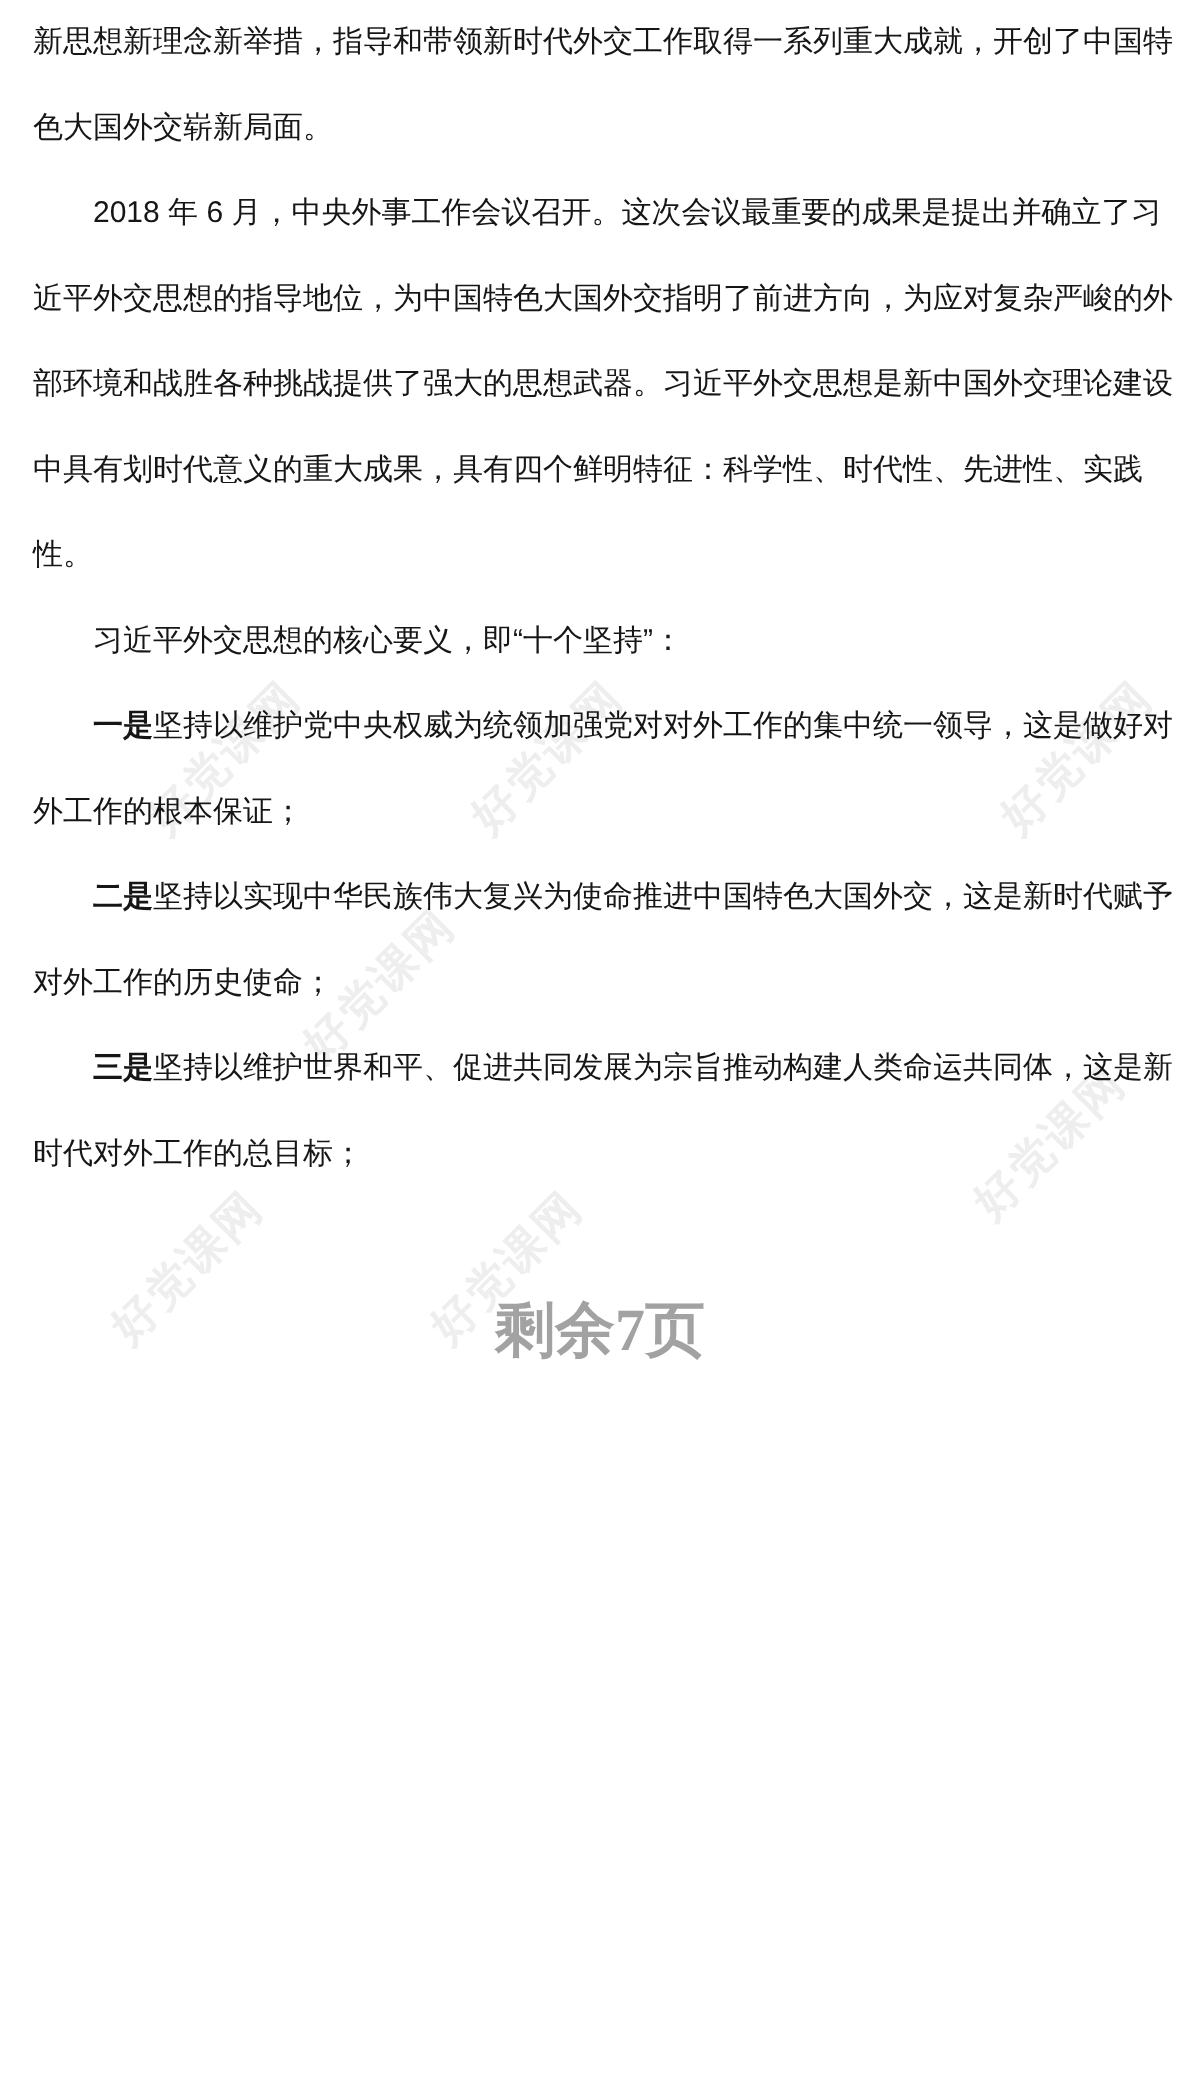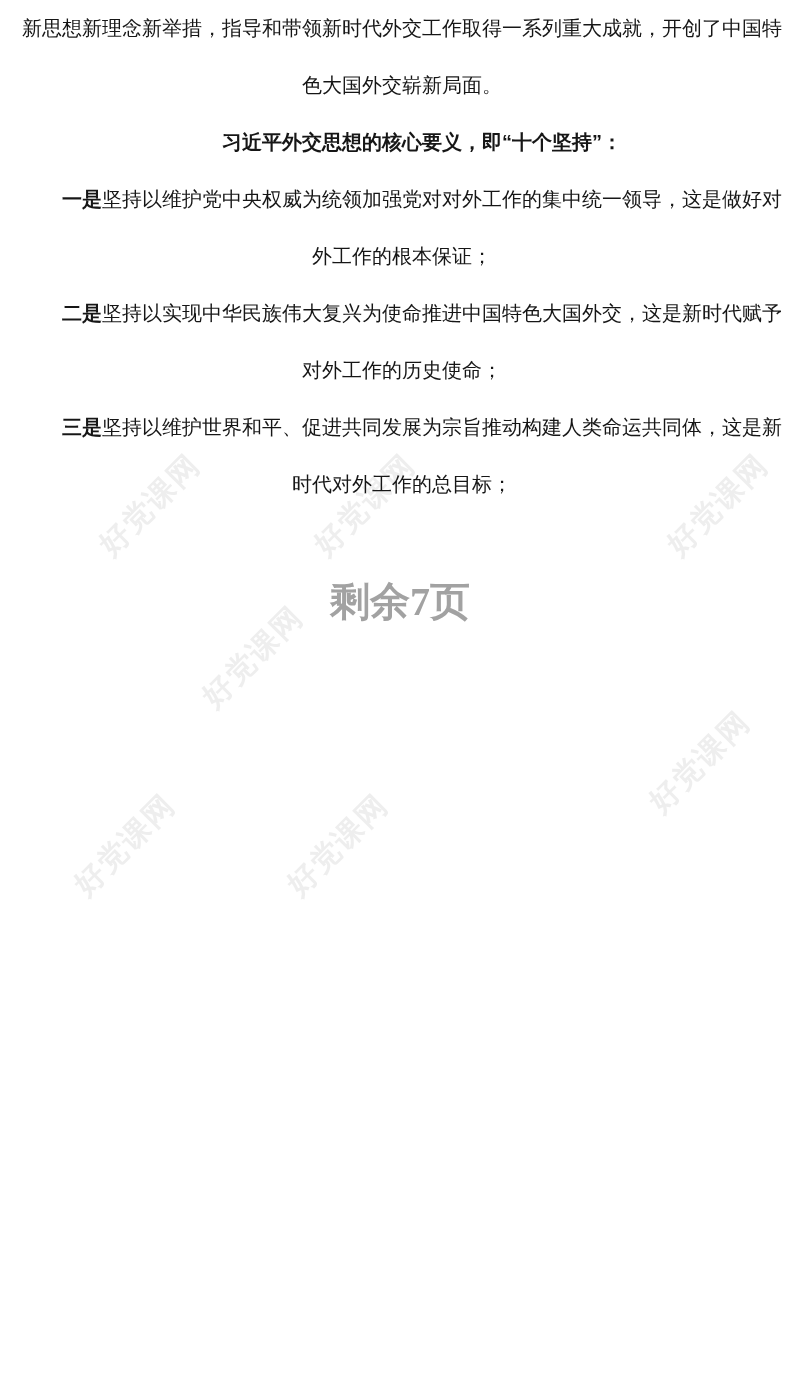--- a/index.html
+++ b/index.html
@@ -14,27 +14,27 @@
   }
   .content {
     position: relative;
     padding: 0 18px 0 22px;
     z-index: 1;
   }
   .content p {
     margin: 0;
     font-size: 20px;
     line-height: 57px;
-    text-align: center;
+    text-align: left;
     word-break: break-all;
   }
   .indent { text-indent: 40px; }
   .p-first { margin-bottom: 28px; }
   .p-intro { margin-bottom: 20px; }
-  .heading { font-weight: bold; margin-bottom: 25px; }
+  .heading { font-weight: normal; margin-bottom: 25px; }
   .lead { font-weight: bold; }
   .watermark {
     position: absolute;
     font-size: 30px;
     font-weight: bold;
     color: rgba(120, 120, 120, 0.13);
     transform: translate(-50%, -50%) rotate(-45deg);
     white-space: nowrap;
     pointer-events: none;
     z-index: 0;
@@ -64,20 +64,21 @@
   <span class="watermark" style="left:718px; top:505px;">好党课网</span>
   <span class="watermark" style="left:253px; top:657px;">好党课网</span>
   <span class="watermark" style="left:700px; top:762px;">好党课网</span>
   <span class="watermark" style="left:125px; top:845px;">好党课网</span>
   <span class="watermark" style="left:338px; top:845px;">好党课网</span>
 
   <div class="content">
 
     <p class="p-first">新思想新理念新举措，指导和带领新时代外交工作取得一系列重大成就，开创了中国特色大国外交崭新局面。</p>
 
+    <p class="indent p-intro">2018 年 6 月，中央外事工作会议召开。这次会议最重要的成果是提出并确立了习近平外交思想的指导地位，为中国特色大国外交指明了前进方向，为应对复杂严峻的外部环境和战胜各种挑战提供了强大的思想武器。习近平外交思想是新中国外交理论建设中具有划时代意义的重大成果，具有四个鲜明特征：科学性、时代性、先进性、实践性。</p>
 
     <p class="indent heading">习近平外交思想的核心要义，即“十个坚持”：</p>
 
     <p class="indent"><span class="lead">一是</span><span>坚持以维护党中央权威为统领加强党对对外工作的集中统一领导，这是做好对外工作的根本保证；</span></p>
 
     <p class="indent"><span class="lead">二是</span><span>坚持以实现中华民族伟大复兴为使命推进中国特色大国外交，这是新时代赋予对外工作的历史使命；</span></p>
 
     <p class="indent"><span class="lead">三是</span><span>坚持以维护世界和平、促进共同发展为宗旨推动构建人类命运共同体，这是新时代对外工作的总目标；</span></p>
 
 

